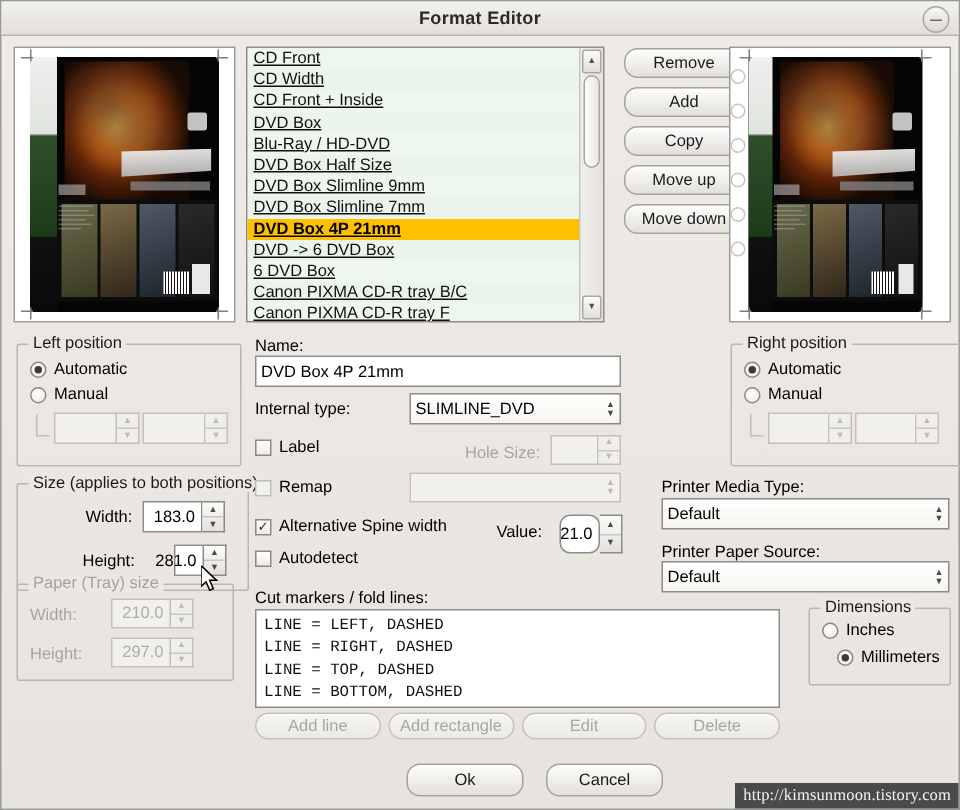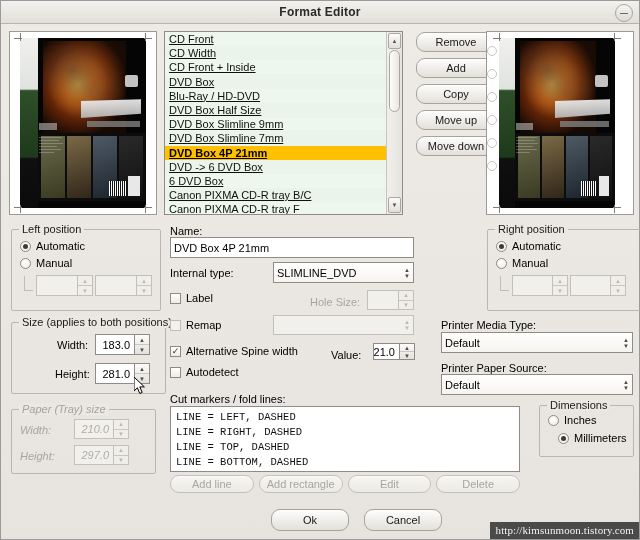--- a/index.html
+++ b/index.html
@@ -444,29 +444,29 @@
     <div class="flabel" style="left:45px;top:16px;">Width:</div>
     <div style="position:absolute;left:83px;top:11px;display:flex;">
       <div class="txtbox num" style="width:40px;height:21px;">183.0</div>
       <div class="spin">
           <div class="ar">▲</div>
           <div class="ar">▼</div>
         </div>
     </div>
     <div class="flabel" style="left:43px;top:45px;">Height:</div>
     <div style="position:absolute;left:83px;top:40px;display:flex;">
-      <div class="txtbox num" style="width:40px;height:21px;">281.0</div>
+      <div class="txtbox num" style="width:20px;height:21px;margin-left:21px;">281.0</div>
       <div class="spin">
           <div class="ar">▲</div>
           <div class="ar">▼</div>
         </div>
     </div>
   </div>
 
-  <div class="group dim" style="left:10px;top:408px;width:145px;height:65px;font-style:italic;">
+  <div class="group dim" style="left:10px;top:388px;width:145px;height:65px;">
     <div class="glabel">Paper (Tray) size</div>
     <div class="flabel dim" style="left:8px;top:14px;">Width:</div>
     <div style="position:absolute;left:62px;top:9px;display:flex;">
       <div class="txtbox num dim" style="width:40px;height:20px;">210.0</div>
       <div class="spin dim">
           <div class="ar">▲</div>
           <div class="ar">▼</div>
         </div>
     </div>
     <div class="flabel dim" style="left:8px;top:40px;">Height:</div>
@@ -515,21 +515,21 @@
         <span>▼</span>
       </span>
   </div>
 
   <div style="position:absolute;left:169px;top:344px;display:flex;align-items:center;gap:5px;">
     <div class="cbox">✓</div>
     <span>Alternative Spine width</span>
   </div>
   <div class="flabel" style="left:330px;top:348px;">Value:</div>
   <div style="position:absolute;left:372px;top:342px;display:flex;">
-    <div class="txtbox num" style="width:27px;height:17px;">21.0</div>
+    <div class="txtbox num" style="width:27px;height:26px;border-radius:7px;">21.0</div>
     <div class="spin">
         <div class="ar">▲</div>
         <div class="ar">▼</div>
       </div>
   </div>
 
   <div style="position:absolute;left:169px;top:365px;display:flex;align-items:center;gap:5px;">
     <div class="cbox"></div>
     <span>Autodetect</span>
   </div>

